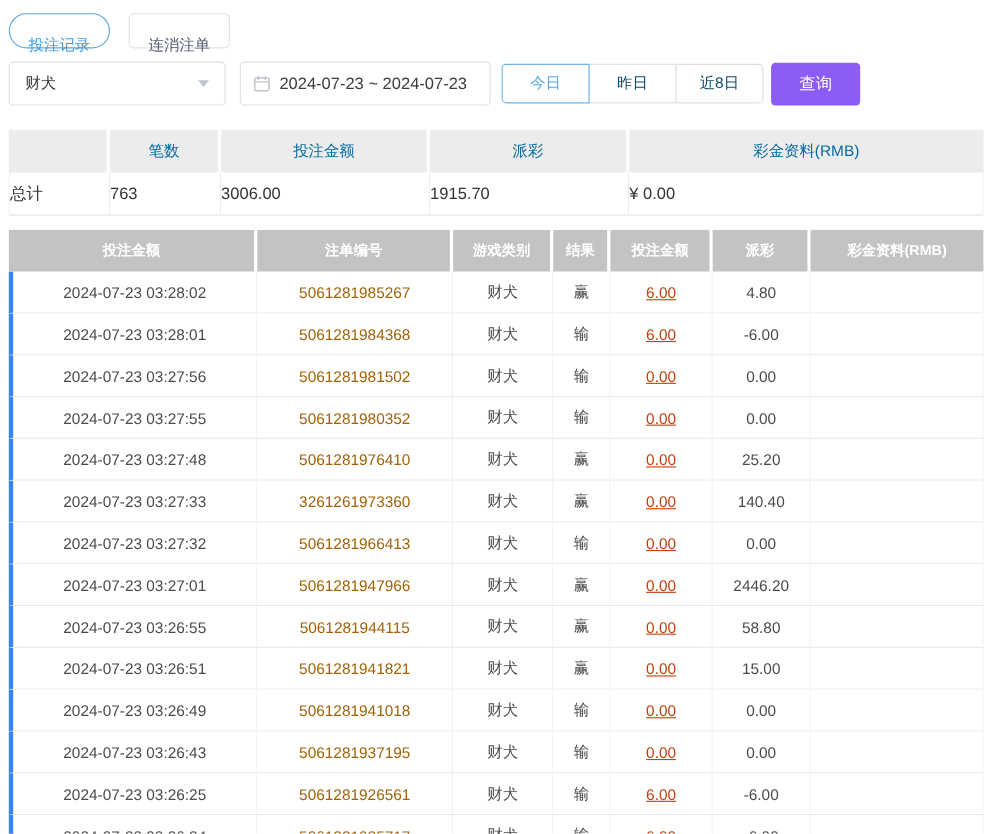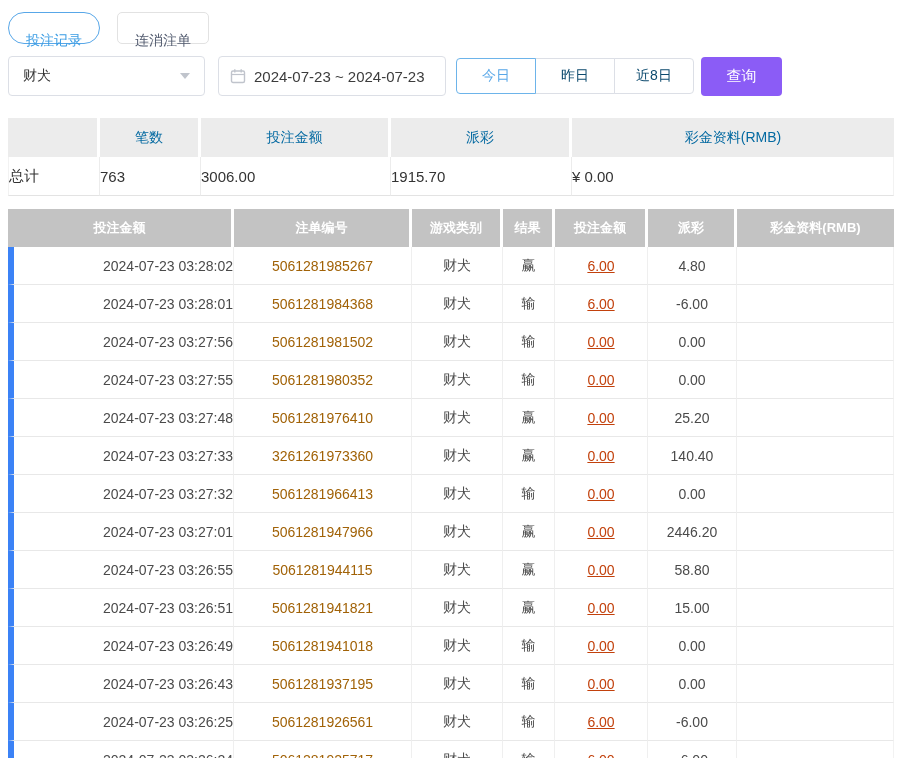--- a/index.html
+++ b/index.html
@@ -74,21 +74,21 @@
   .bet-table thead th {
     background: #c3c3c3; color: #fff; font-weight: bold; font-size: 13px;
     height: 38px; text-align: center; border-right: 3px solid #fff;
   }
   .bet-table thead th:last-child { border-right: none; }
   .bet-table tbody td {
     height: 38px; text-align: center; font-size: 14px; color: #4a4a4a;
     border-bottom: 1px solid #e8e8e8; border-right: 1px solid #efefef;
     background: #fff;
   }
-  .bet-table tbody td:first-child { border-left: 6px solid #3b82f6; text-align: right; }
+  .bet-table tbody td:first-child { border-left: 4px solid #3b82f6; }
   .bet-table tbody td:last-child { border-right: 1px solid #f2f2f2; }
   .bet-table tbody td.betno { color: #a16207; }
   .amount-link { color: #c2410c; text-decoration: underline; cursor: pointer; }
   .neg { color: #ee6363; }
 </style>
 </head>
 <body>
 
 <div class="page">
 

